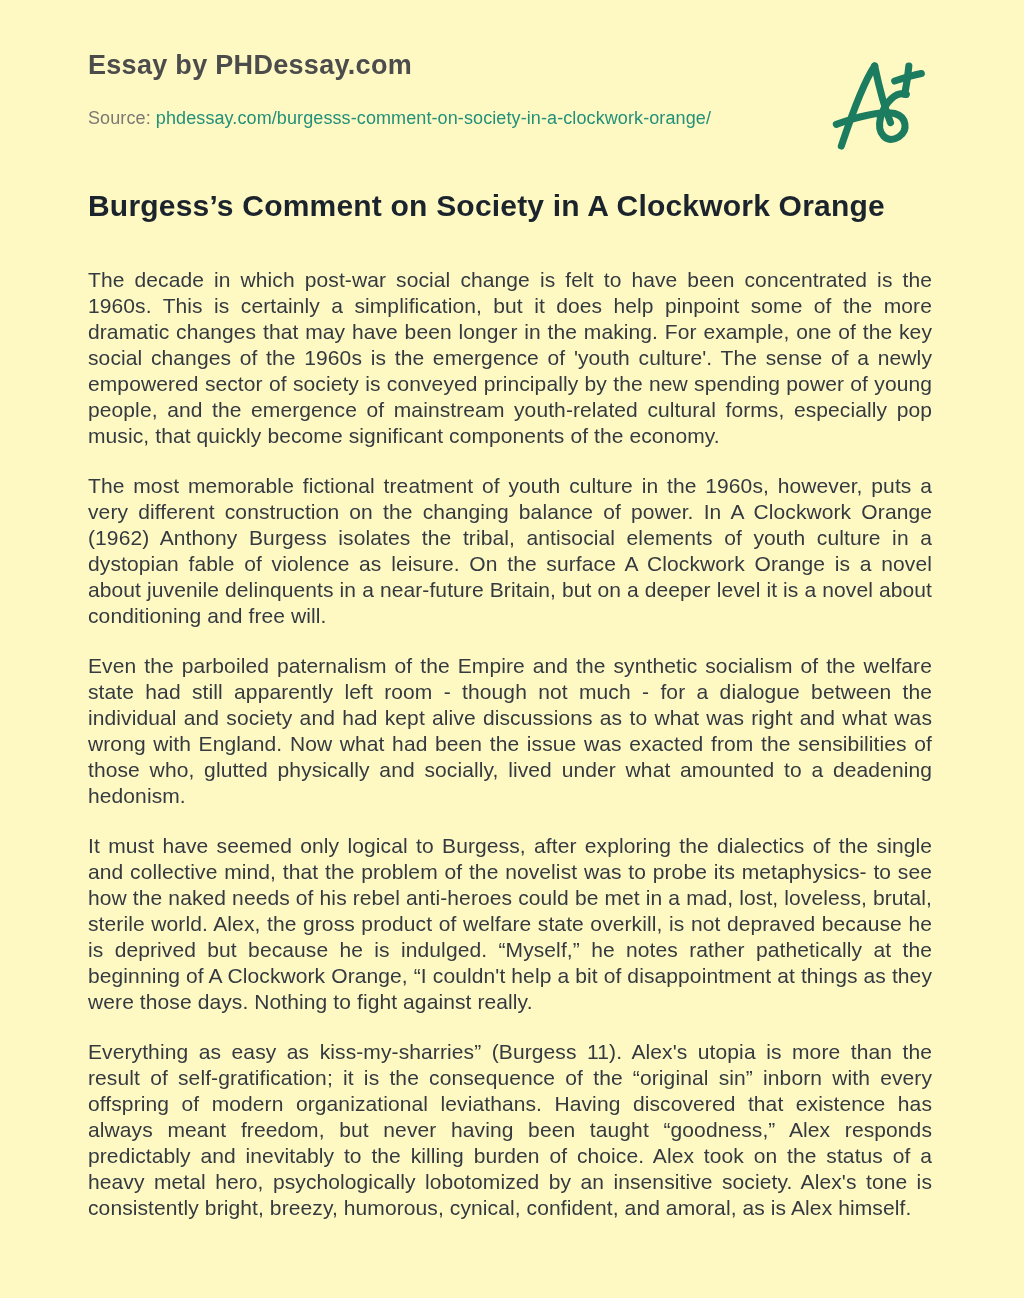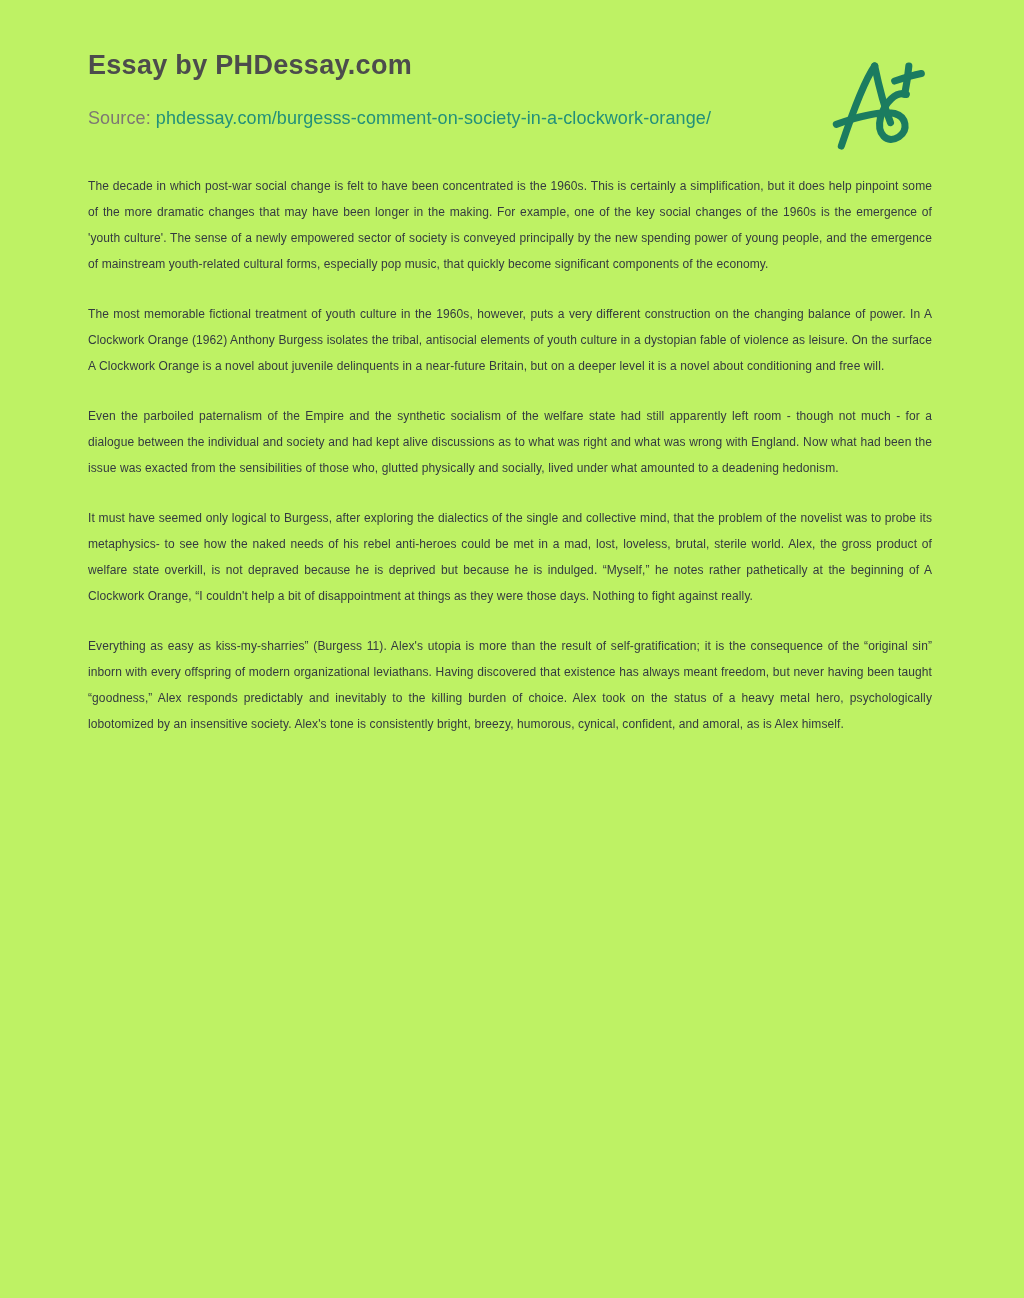--- a/index.html
+++ b/index.html
@@ -5,21 +5,21 @@
   html, body {
     margin: 0;
     padding: 0;
     background: #faf4e8;
   }
   .page {
     position: relative;
     width: 1024px;
     height: 1298px;
     box-sizing: border-box;
-    background: #bef264;
+    background: #fef9c3;
     overflow: hidden;
     font-family: "Liberation Sans", sans-serif;
     margin: 0 auto;
   }
   .content {
     padding: 50px 88px 0 88px;
   }
   .byline {
     font-size: 27px;
     font-weight: 600;
@@ -52,21 +52,21 @@
     font-size: 30px;
     font-weight: 700;
     color: #1b242c;
     letter-spacing: 0.2px;
   }
   .essay-body {
     margin-top: 44px;
   }
   .essay-body p {
     margin: 0 4px 24px 0;
-    font-size: 12px;
+    font-size: 21px;
     line-height: 26px;
     color: #343a40;
     text-align: justify;
     letter-spacing: 0.1px;
   }
 </style>
 </head>
 <body>
 
 <div class="page">
@@ -89,20 +89,21 @@
   <div class="content">
 
     <h1 class="byline">Essay by PHDessay.com</h1>
 
     <div class="source-row">
       <span class="source-label">Source:</span>
       <span> </span>
       <a class="source-link">phdessay.com/burgesss-comment-on-society-in-a-clockwork-orange/</a>
     </div>
 
+    <h2 class="page-title">Burgess’s Comment on Society in A Clockwork Orange</h2>
 
     <div class="essay-body">
         <p>The decade in which post-war social change is felt to have been concentrated is the 1960s. This is certainly a simplification, but it does help pinpoint some of the more dramatic changes that may have been longer in the making. For example, one of the key social changes of the 1960s is the emergence of 'youth culture'. The sense of a newly empowered sector of society is conveyed principally by the new spending power of young people, and the emergence of mainstream youth-related cultural forms, especially pop music, that quickly become significant components of the economy.</p>
         <p>The most memorable fictional treatment of youth culture in the 1960s, however, puts a very different construction on the changing balance of power. In A Clockwork Orange (1962) Anthony Burgess isolates the tribal, antisocial elements of youth culture in a dystopian fable of violence as leisure. On the surface A Clockwork Orange is a novel about juvenile delinquents in a near-future Britain, but on a deeper level it is a novel about conditioning and free will.</p>
         <p>Even the parboiled paternalism of the Empire and the synthetic socialism of the welfare state had still apparently left room - though not much - for a dialogue between the individual and society and had kept alive discussions as to what was right and what was wrong with England. Now what had been the issue was exacted from the sensibilities of those who, glutted physically and socially, lived under what amounted to a deadening hedonism.</p>
         <p>It must have seemed only logical to Burgess, after exploring the dialectics of the single and collective mind, that the problem of the novelist was to probe its metaphysics- to see how the naked needs of his rebel anti-heroes could be met in a mad, lost, loveless, brutal, sterile world. Alex, the gross product of welfare state overkill, is not depraved because he is deprived but because he is indulged. “Myself,” he notes rather pathetically at the beginning of A Clockwork Orange, “I couldn't help a bit of disappointment at things as they were those days. Nothing to fight against really.</p>
         <p>Everything as easy as kiss-my-sharries” (Burgess 11). Alex's utopia is more than the result of self-gratification; it is the consequence of the “original sin” inborn with every offspring of modern organizational leviathans. Having discovered that existence has always meant freedom, but never having been taught “goodness,” Alex responds predictably and inevitably to the killing burden of choice. Alex took on the status of a heavy metal hero, psychologically lobotomized by an insensitive society. Alex's tone is consistently bright, breezy, humorous, cynical, confident, and amoral, as is Alex himself.</p>
       </div>
 
   </div>

